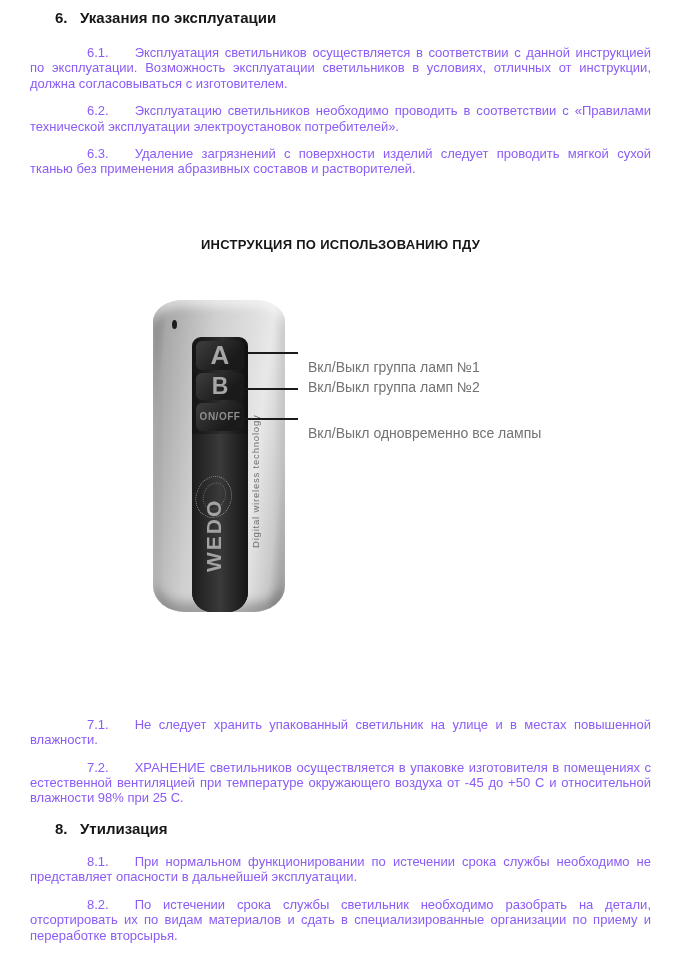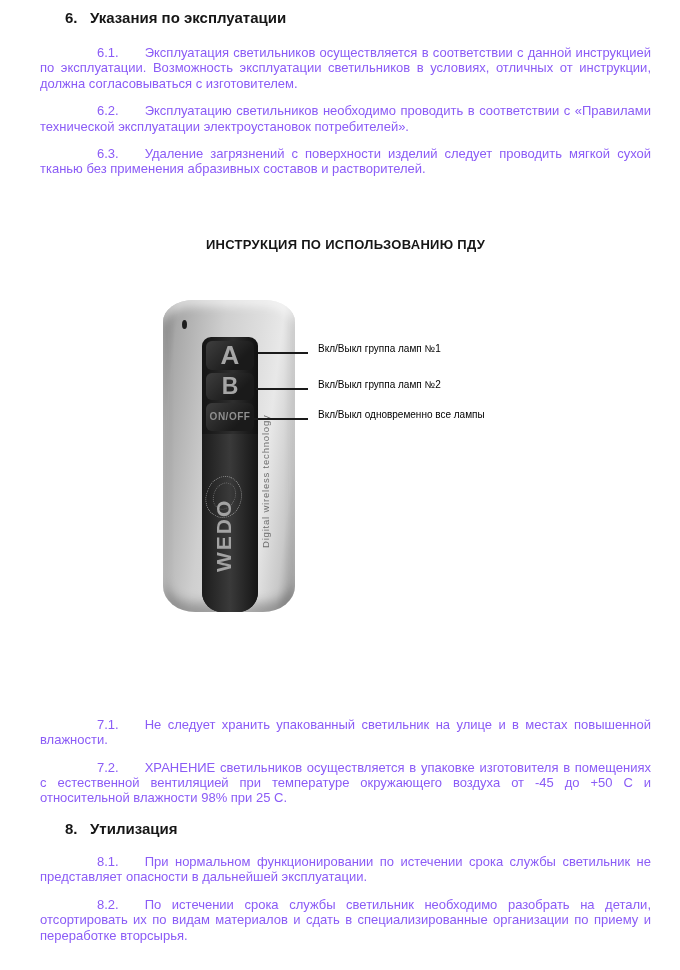--- a/index.html
+++ b/index.html
@@ -2,21 +2,21 @@
 <html><head>
 <meta charset="utf-8">
 <style>
   html,body { margin:0; padding:0; }
   body {
     width:680px; height:970px; background:#ffffff;
     font-family:"Liberation Sans", sans-serif;
     color:#1b1b1b;
     overflow:hidden;
   }
-  .content { padding:0 17px 0 28px; }
+  .content { padding:0 17px 0 18px; }
 
   h2.sec-heading {
     font-size:15px; font-weight:bold; margin:0;
     padding-left:37px; line-height:20px; color:#161616;
   }
   #h6 { margin-top:8px; }
   #h7 { margin-top:0; }
   #h8 { margin-top:13px; }
   .hnum { display:inline-block; width:25px; }
 
@@ -82,23 +82,23 @@
   .side-text {
     position:absolute; left:97px; top:112px; height:136px; width:16px;
     writing-mode:vertical-rl; transform:rotate(180deg);
     font-size:9.5px; color:#6e6e6e; letter-spacing:.8px; white-space:nowrap;
   }
 
   .callout-line { position:absolute; height:2px; background:#1a1a1a; }
   .line1 { left:230px; top:96px;  width:50px; }
   .line2 { left:228px; top:132px; width:52px; }
   .line3 { left:226px; top:162px; width:54px; }
-  .callout-label { position:absolute; left:290px; font-size:10px; color:#000000; white-space:nowrap; }
+  .callout-label { position:absolute; left:290px; font-size:14px; color:#737373; white-space:nowrap;margin-top:16px; }
   .label1 { top:87px; }
-  .label2 { top:123px; }
+  .label2 { top:107px; }
   .label3 { top:153px; }
 </style>
 </head>
 <body>
 
 <div class="content">
 
   <h2 class="sec-heading" id="h6"><span class="hnum">6.</span><span>Указания по эксплуатации</span></h2>
 
   <p class="para first"><span class="pnum">6.1.</span><span>Эксплуатация светильников осуществляется в соответствии с данной инструкцией по эксплуатации. Возможность эксплуатации светильников в условиях, отличных от инструкции, должна согласовываться с изготовителем.</span></p>
@@ -131,16 +131,16 @@
     <div class="callout-label label2">Вкл/Выкл группа ламп №2</div>
     <div class="callout-label label3">Вкл/Выкл одновременно все лампы</div>
   </div>
 
 
   <p class="para first"><span class="pnum">7.1.</span><span>Не следует хранить упакованный светильник на улице и в местах повышенной влажности.</span></p>
   <p class="para"><span class="pnum">7.2.</span><span>ХРАНЕНИЕ светильников осуществляется в упаковке изготовителя в помещениях с естественной вентиляцией при температуре окружающего воздуха от -45 до +50 С и относительной влажности 98% при 25 С.</span></p>
 
   <h2 class="sec-heading" id="h8"><span class="hnum">8.</span><span>Утилизация</span></h2>
 
-  <p class="para first8"><span class="pnum">8.1.</span><span>При нормальном функционировании по истечении срока службы светильник не представляет опасности в дальнейшей эксплуатации.</span></p>
+  <p class="para first8"><span class="pnum">8.1.</span><span>При нормальном функционировании по истечении срока службы необходимо не представляет опасности в дальнейшей эксплуатации.</span></p>
   <p class="para"><span class="pnum">8.2.</span><span>По истечении срока службы светильник необходимо разобрать на детали, отсортировать их по видам материалов и сдать в специализированные организации по приему и переработке вторсырья.</span></p>
 
 </div>
 
 </body></html>

